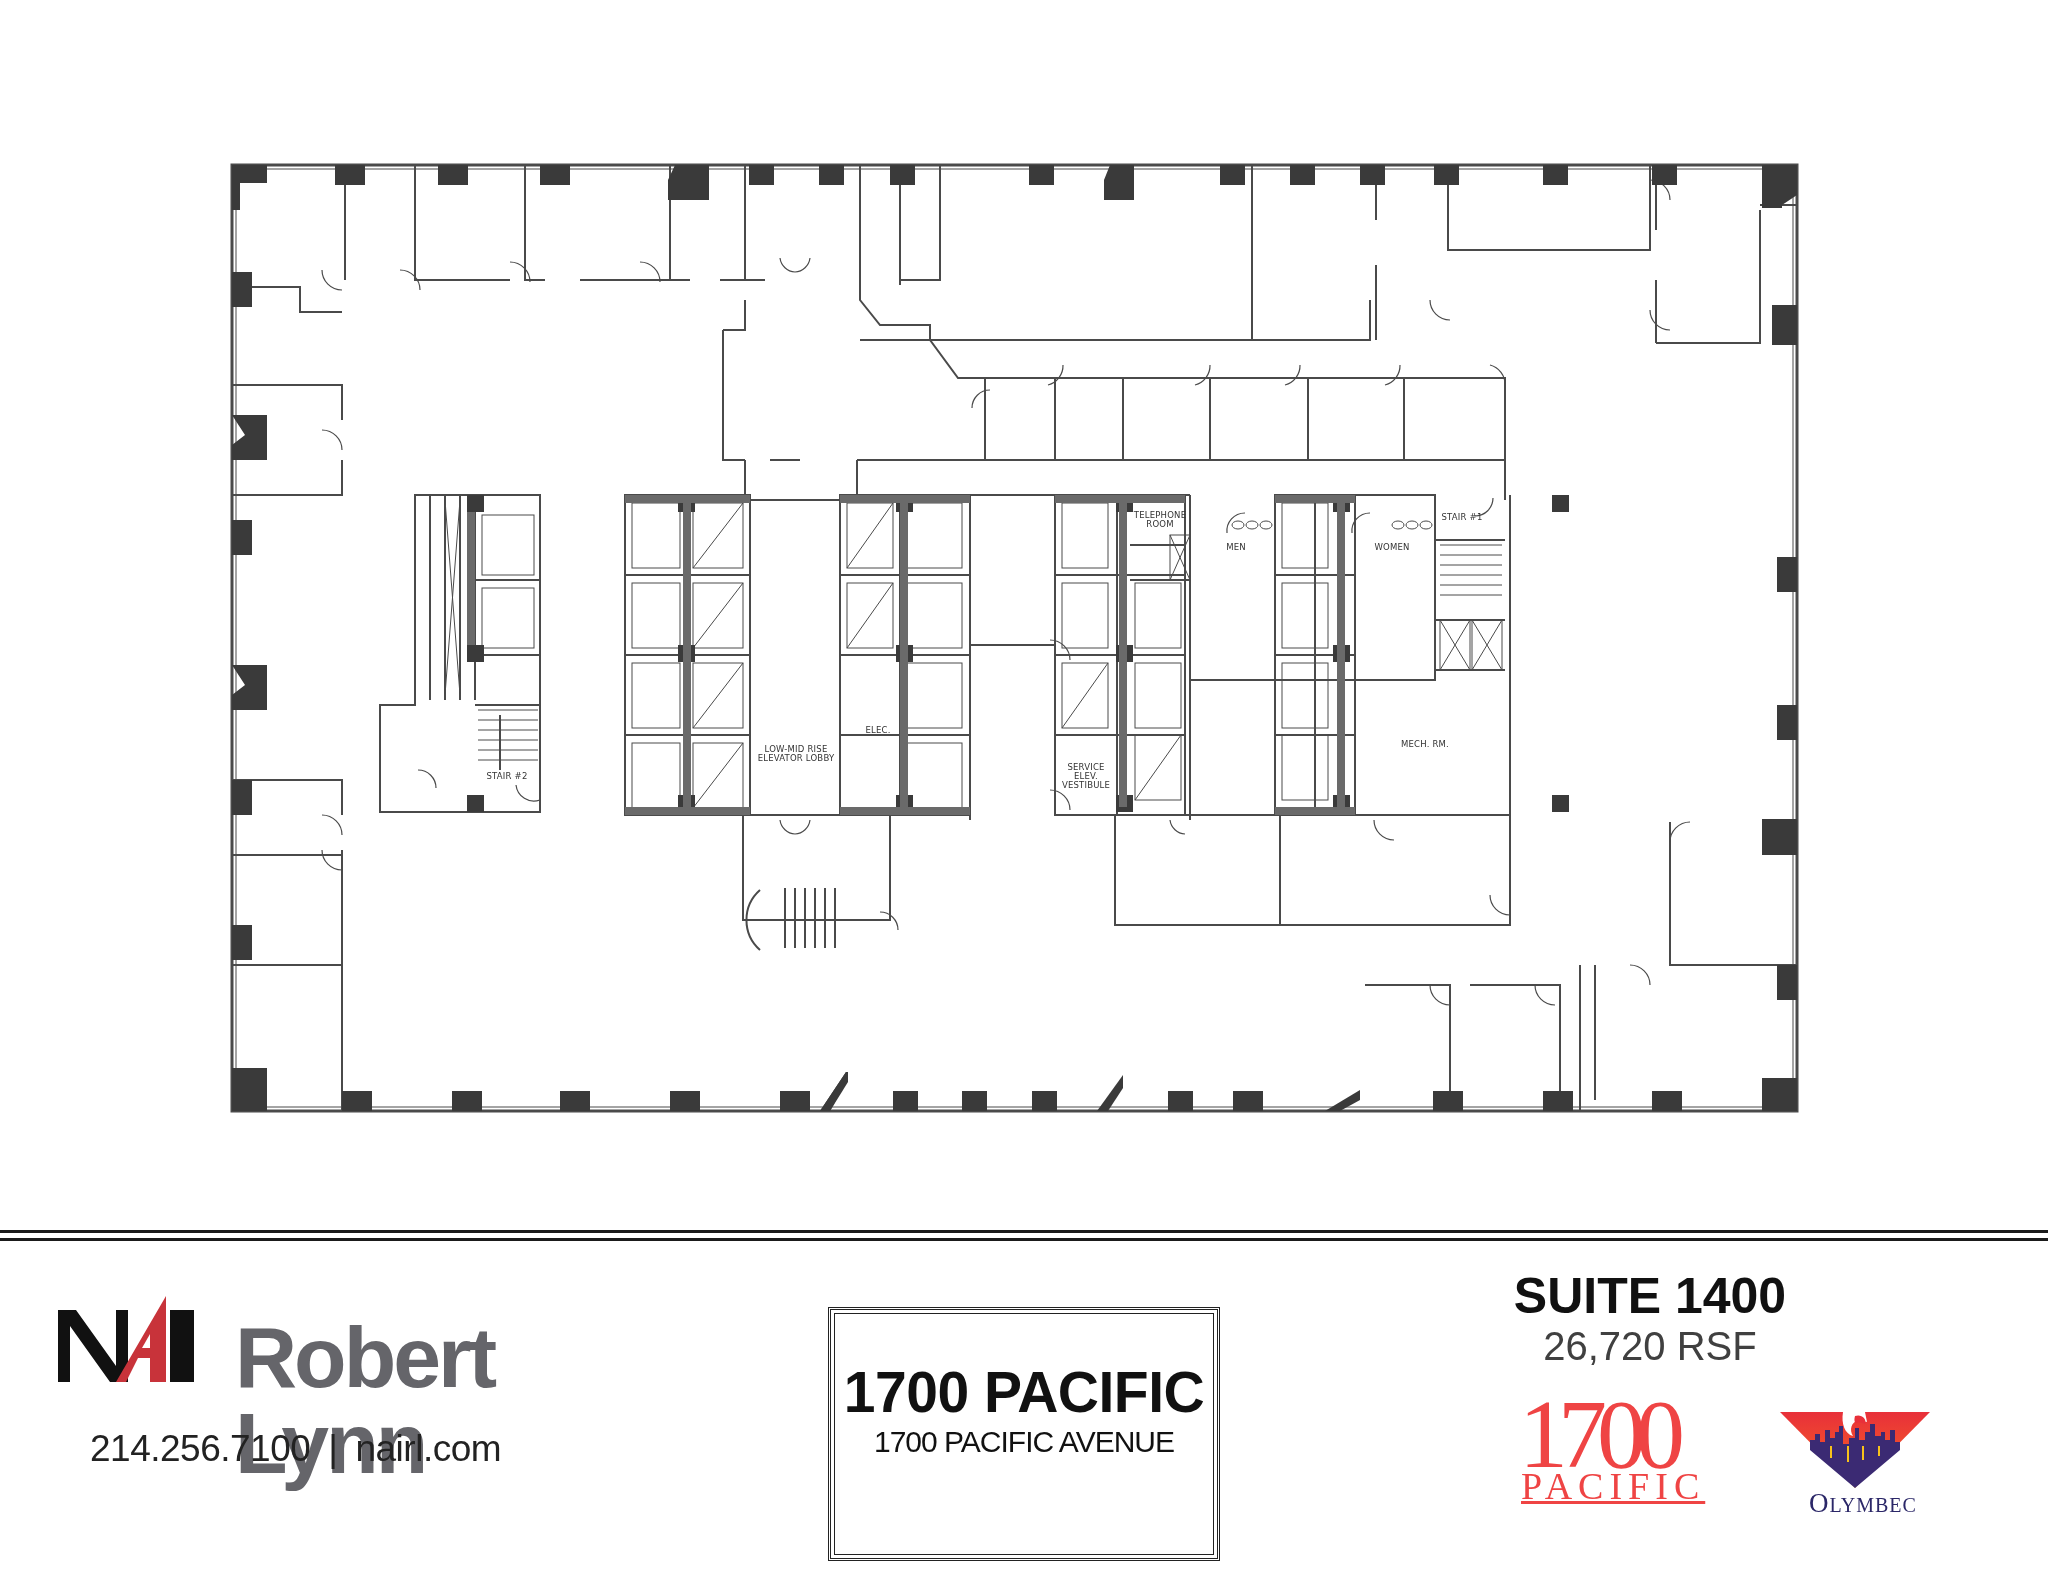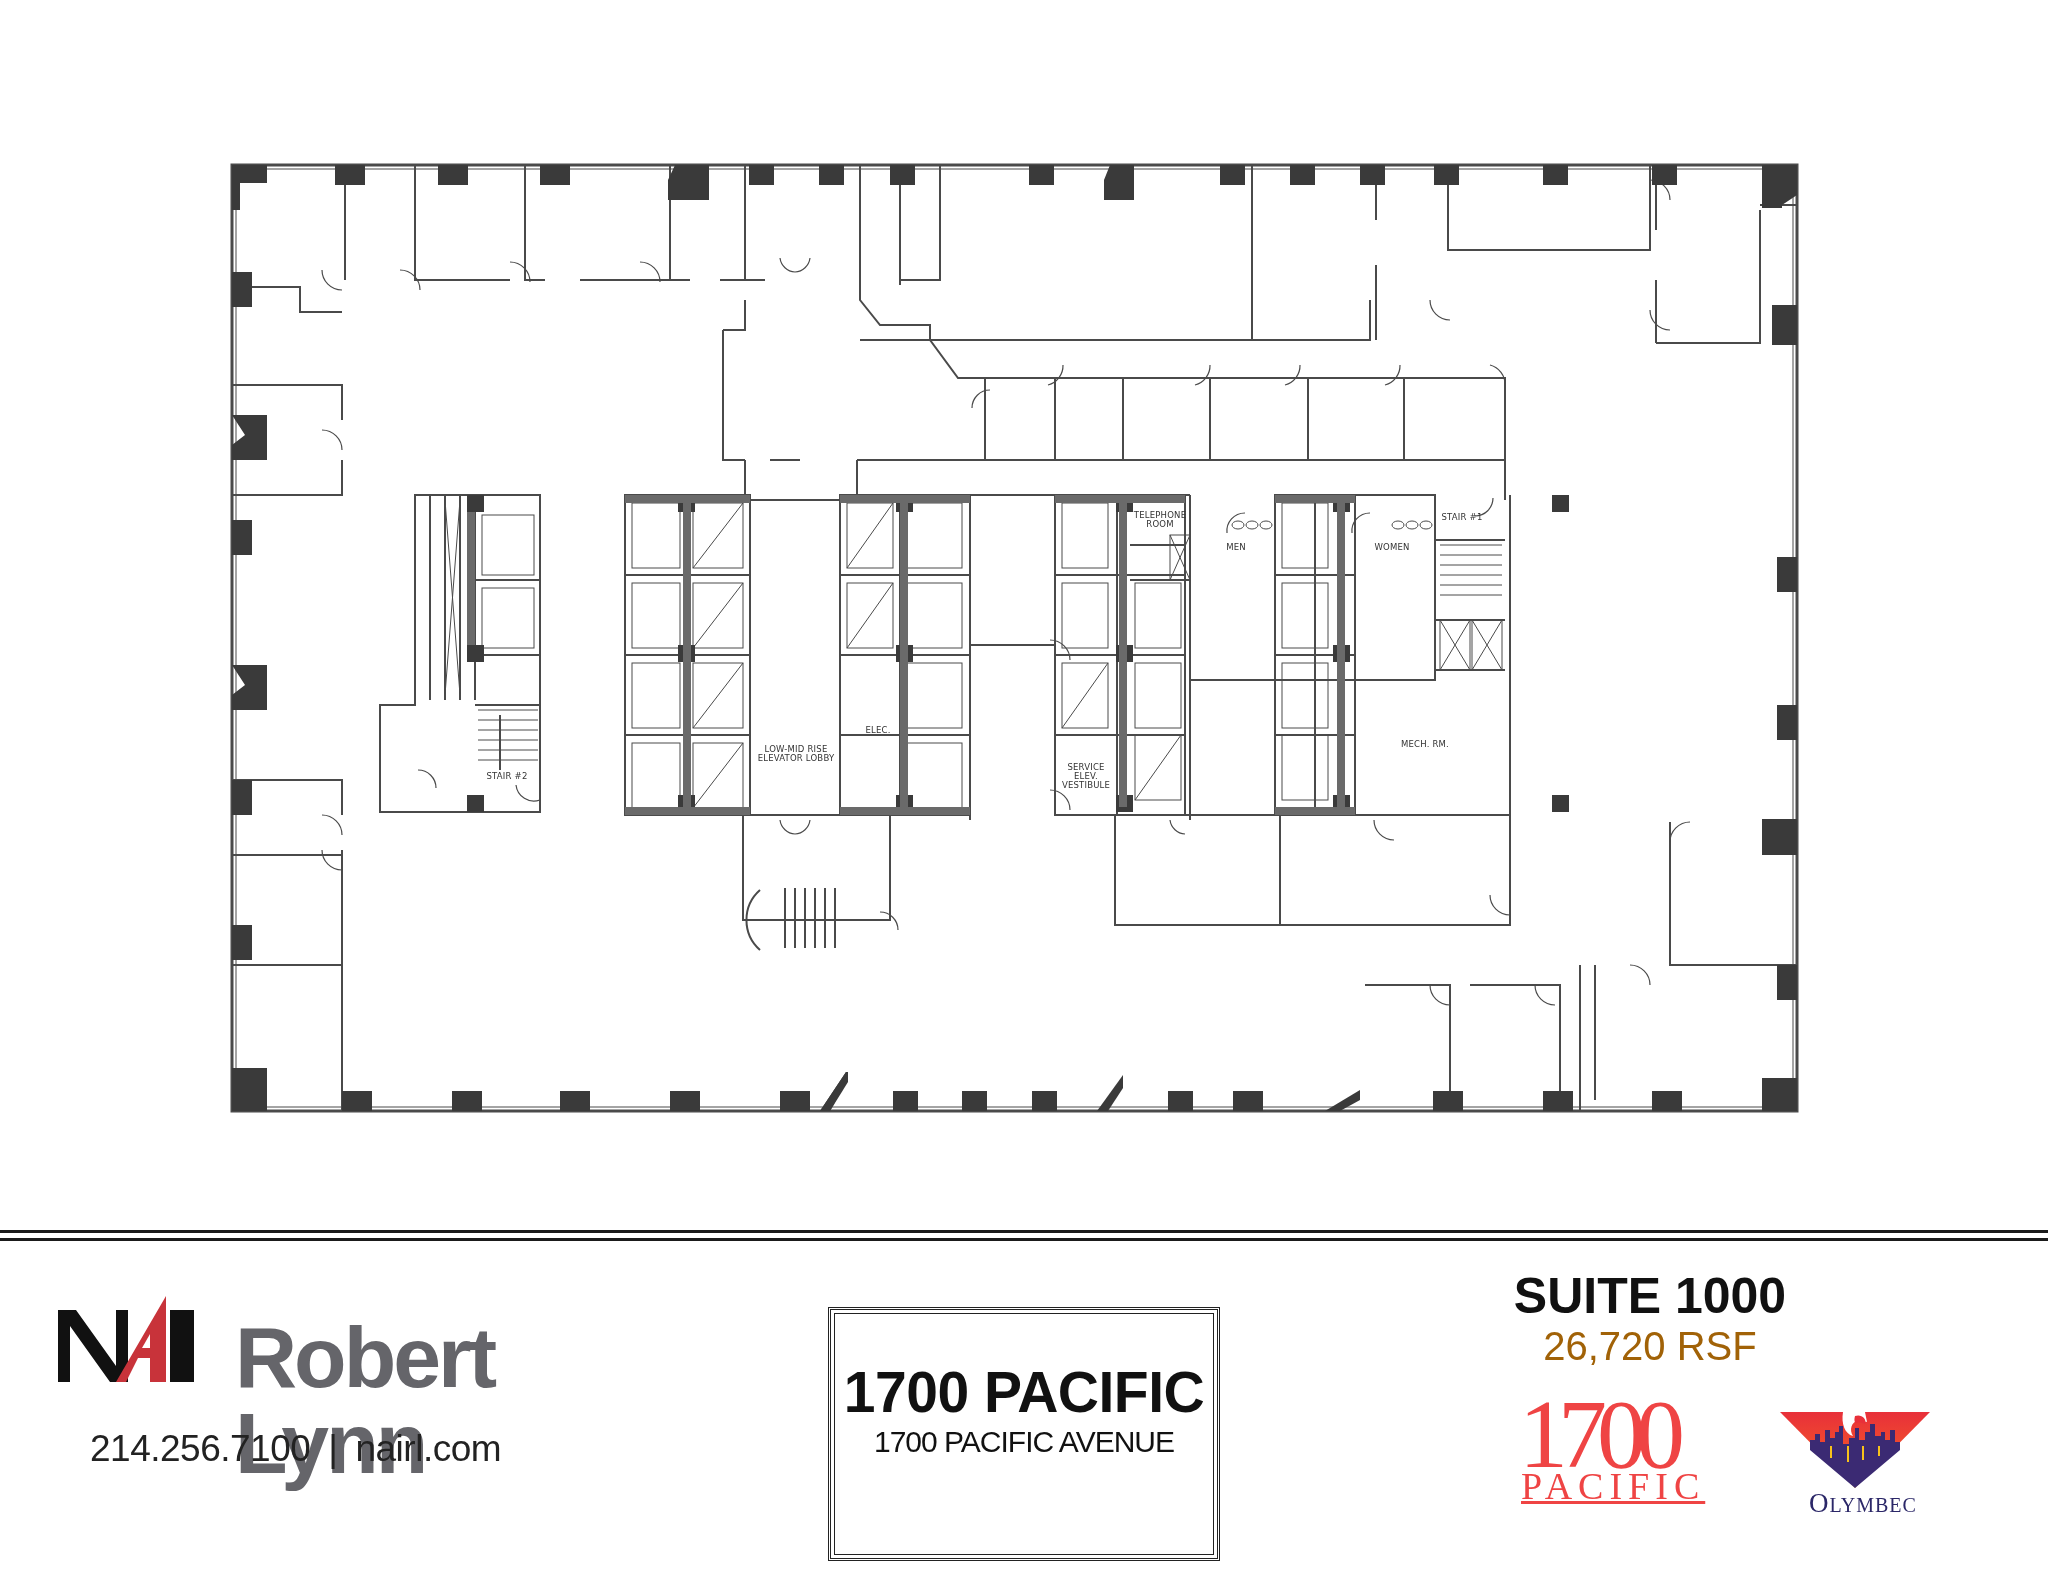--- a/index.html
+++ b/index.html
@@ -21,21 +21,21 @@
   .contact .pipe { margin: 0 18px; }
 
   
   #address-box { position: absolute; left: 828px; top: 1272px; width: 392px; height: 254px; border: 3px double #222; padding: 3px; box-sizing: border-box; margin-top: 35px; }
   #address-box .inner { width: 100%; height: 100%; border: 1px solid #222; box-sizing: border-box; text-align: center; }
   .bldg-name { display: block; padding-top: 48px; font-size: 57px; font-weight: bold; line-height: 60px; color: #111; letter-spacing: -0.5px; }
   .addr { display: block; font-size: 30px; line-height: 40px; color: #111; letter-spacing: -1px; }
 
   
   .suite-title { position: absolute; left: 1450px; width: 400px; top: 1268px; text-align: center; font-size: 50px; font-weight: bold; color: #111; line-height: 56px; }
-  .suite-rsf { position: absolute; left: 1450px; width: 400px; top: 1323px; text-align: center; font-size: 40px; color: #a16207; line-height: 46px; }
+  .suite-rsf { position: absolute; left: 1450px; width: 400px; top: 1323px; text-align: center; font-size: 40px; color: #404040; line-height: 46px; }
 
   
   #pacific-logo { position: absolute; left: 1494px; top: 1398px; width: 180px; height: 120px; color: #ef4444; font-family: "Liberation Serif", serif; margin-left: 25px; }
   .pl-num { position: absolute; left: 0; top: -14px; font-size: 98px; line-height: 100px; letter-spacing: -10px; }
   .pl-word { position: absolute; left: 2px; top: 66px; font-size: 38px; letter-spacing: 6px; line-height: 44px; text-decoration: underline; }
 
   
   #olymbec-logo { position: absolute; left: 1775px; top: 1410px; width: 160px; height: 110px; }
   .oly-word { position: absolute; left: 8px; width: 160px; top: 78px; text-align: center; font-family: "Liberation Serif", serif; font-size: 20px; color: #2b2768; letter-spacing: 1px; }
   .oly-word .big { font-size: 27px; }
@@ -346,21 +346,21 @@
   <span>214.256.7100</span><span class="pipe">|</span><span>nairl.com</span>
 </div>
 
 <div id="address-box">
   <div class="inner">
     <span class="bldg-name">1700 PACIFIC</span>
     <span class="addr">1700 PACIFIC AVENUE</span>
   </div>
 </div>
 
-<div class="suite-title">SUITE 1000</div>
+<div class="suite-title">SUITE 1400</div>
 <div class="suite-rsf">26,720 RSF</div>
 
 <div id="pacific-logo">
   <span class="pl-num">1700</span>
   <span class="pl-word">PACIFIC</span>
 </div>
 
 <div id="olymbec-logo">
   <svg width="160" height="80" viewBox="0 0 160 80">
     <defs>

